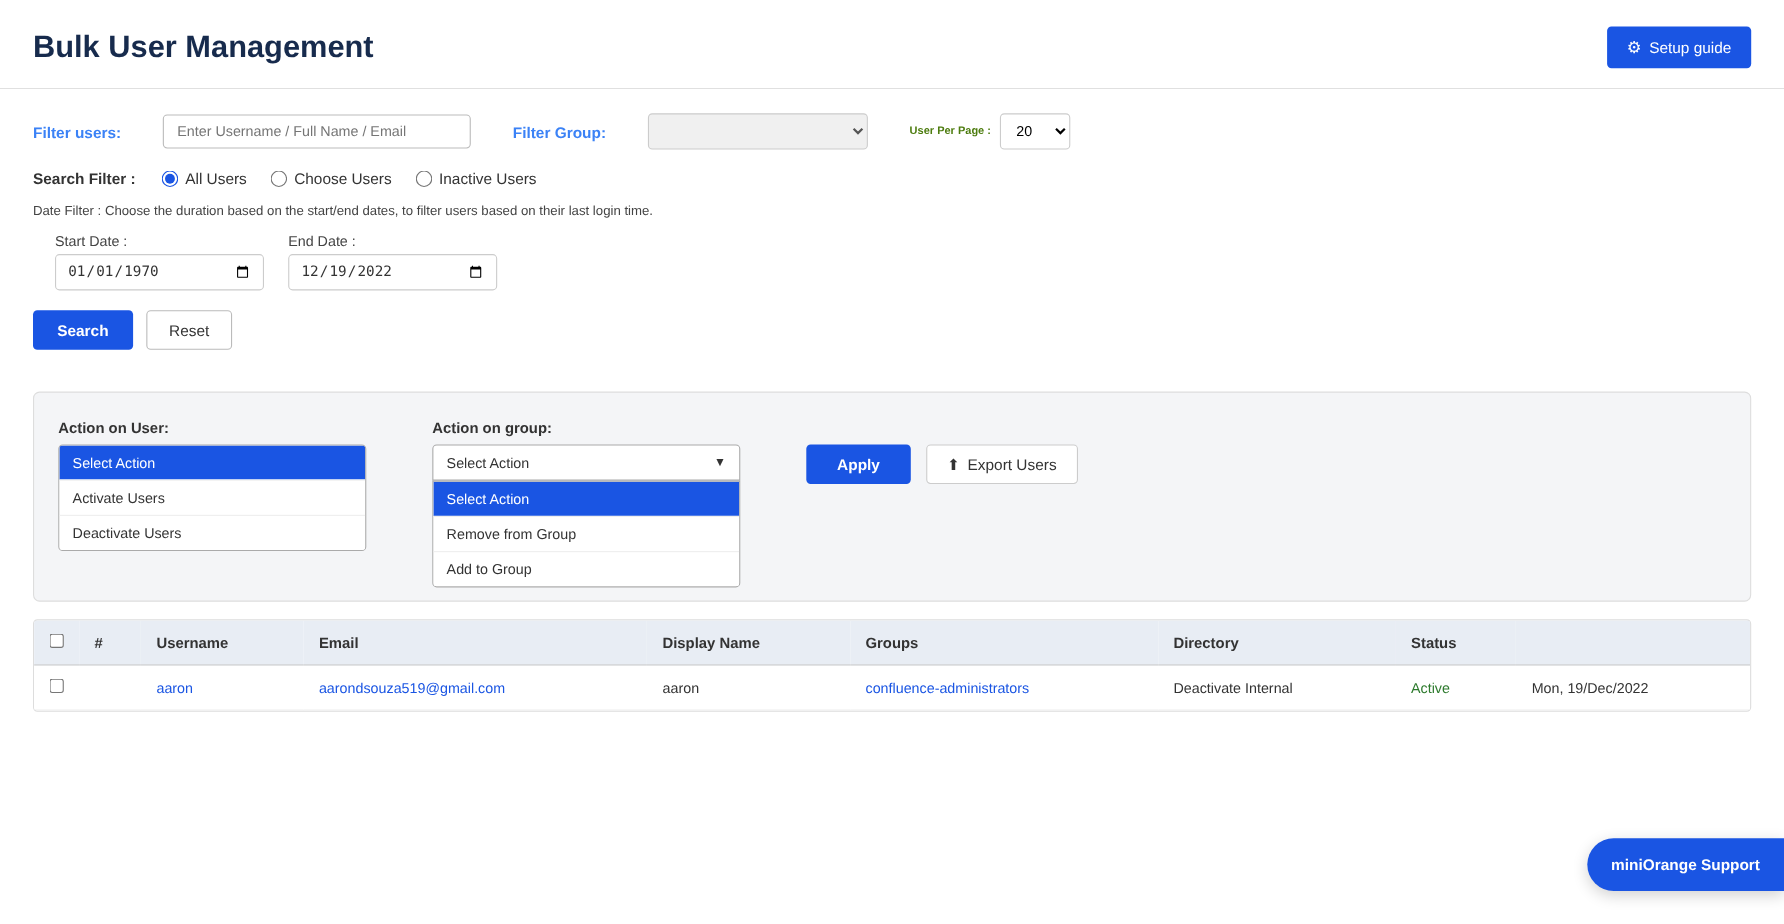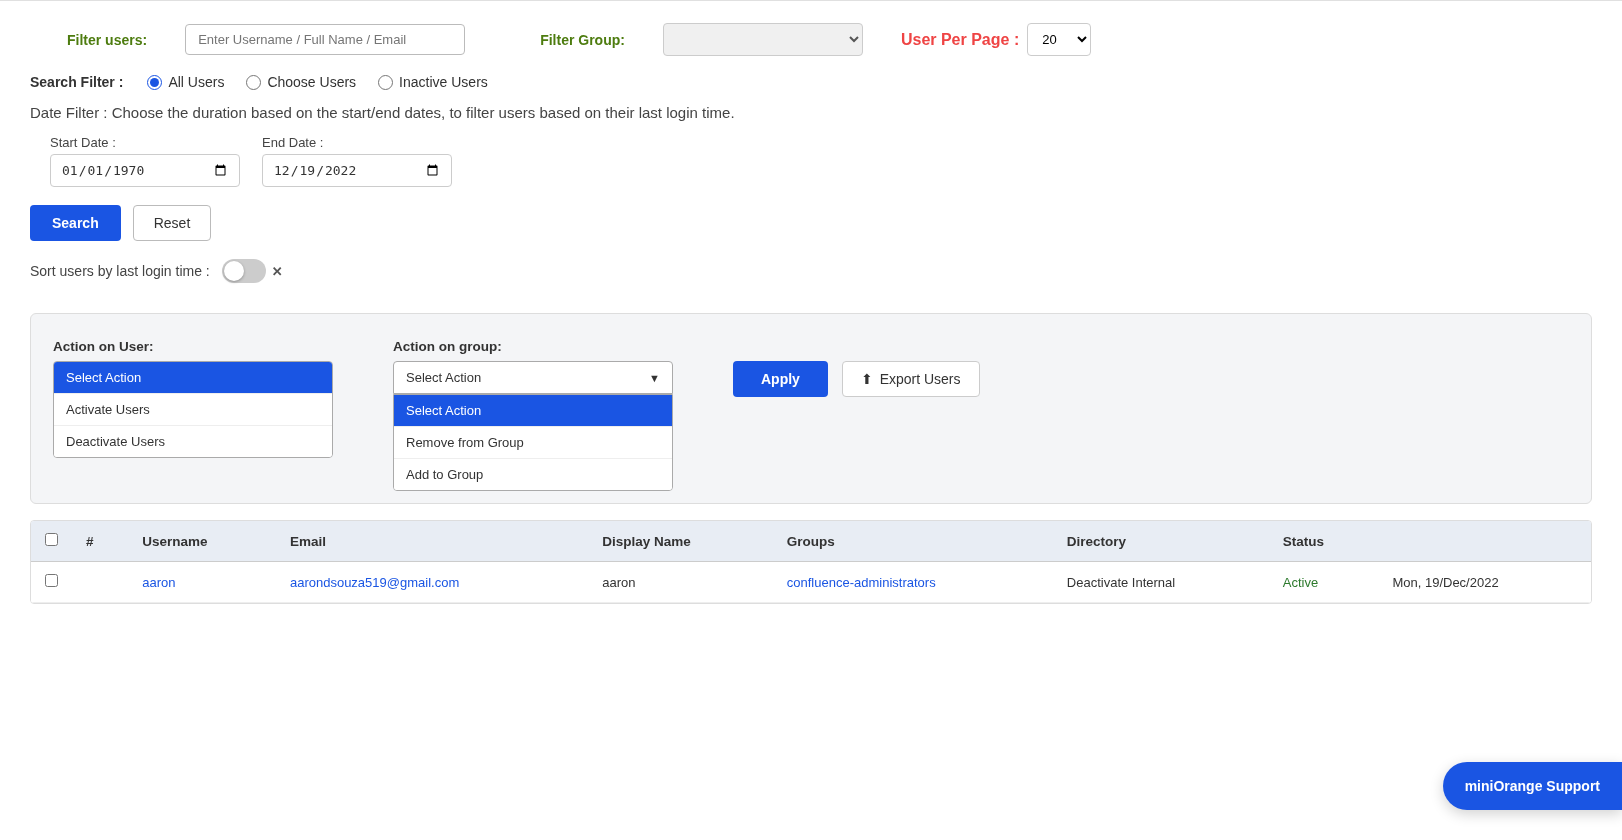--- a/index.html
+++ b/index.html
@@ -9,34 +9,34 @@
 
     .header { display: flex; align-items: center; justify-content: space-between; padding: 24px 30px 18px 30px; background: #fff; }
     .page-title { font-size: 28px; font-weight: 700; color: #172b4d; }
     .setup-guide-btn { background: #1a55e3; color: #fff; border: none; border-radius: 4px; padding: 10px 18px; font-size: 14px; cursor: pointer; display: flex; align-items: center; gap: 7px; font-weight: 500; }
     .setup-guide-btn .gear-icon { font-size: 15px; }
 
     .divider { border: none; border-top: 1.5px solid #e0e0e0; margin: 0 0 0 0; }
 
     .filter-section { padding: 22px 30px 10px 30px; background: #fff; }
     .filter-row { display: flex; align-items: center; gap: 38px; margin-bottom: 18px; }
-    .filter-label { font-weight: 600; color: #4d7c0f; white-space: nowrap; font-size: 14px; margin-left: 37px; }
+    .filter-label { font-weight: 600; color: #3b82f6; white-space: nowrap; font-size: 14px; }
     .filter-input { border: 1.5px solid #bbb; border-radius: 4px; padding: 7px 12px; font-size: 13px; color: #555; width: 280px; outline: none; background: #fff; }
     .filter-group-select { border: 1.5px solid #ccc; border-radius: 4px; padding: 7px 10px; font-size: 13px; color: #555; width: 200px; background: #f0f0f0; cursor: pointer; }
     .filter-per-page { display: flex; align-items: center; gap: 8px; }
-    .per-page-label { font-weight: 600; color: #ef4444; font-size: 16px; }
+    .per-page-label { font-weight: 600; color: #4d7c0f; font-size: 10px; }
     .per-page-select { border: 1.5px solid #ccc; border-radius: 4px; padding: 7px 10px; font-size: 13px; background: #fff; cursor: pointer; }
 
     .search-filter-row { display: flex; align-items: flex-end; gap: 24px; margin-bottom: 12px; }
     .search-filter-label { font-weight: 600; color: #333; font-size: 14px; }
     .radio-group { display: flex; align-items: center; gap: 22px; }
     .radio-item { display: flex; align-items: center; gap: 6px; font-size: 14px; cursor: pointer; }
     .radio-item input[type="radio"] { accent-color: #1a55e3; width: 15px; height: 15px; }
 
-    .date-filter-desc { font-size: 15px; color: #444; margin-bottom: 14px; margin-top: 14px; }
+    .date-filter-desc { font-size: 12px; color: #444; margin-bottom: 14px; margin-top: 14px; }
 
     .date-row { display: flex; align-items: center; gap: 22px; margin-bottom: 18px; margin-left: 20px; }
     .date-field { display: flex; flex-direction: column; gap: 4px; }
     .date-field label { font-size: 13px; color: #444; font-weight: 500; }
     .date-input { border: 1.5px solid #ccc; border-radius: 4px; padding: 7px 10px; font-size: 13px; color: #333; background: #fff; width: 190px; }
 
     .button-row { display: flex; align-items: center; gap: 12px; margin-bottom: 18px; }
     .search-btn { background: #1a55e3; color: #fff; border: none; border-radius: 4px; padding: 10px 22px; font-size: 14px; font-weight: 600; cursor: pointer; }
     .reset-btn { background: #fff; color: #333; border: 1.5px solid #bbb; border-radius: 4px; padding: 9px 20px; font-size: 14px; font-weight: 500; cursor: pointer; }
 
@@ -79,20 +79,27 @@
 
     .miniorange-support { position: fixed; bottom: 30px; right: 0; background: #1a55e3; color: #fff; border-radius: 28px 0 0 28px; padding: 16px 22px; font-size: 14px; font-weight: 600; cursor: pointer; z-index: 1000; box-shadow: 0 4px 14px rgba(0,0,0,0.18); }
 
     .group-select-outer { position: relative; display: inline-block; }
   </style>
 </head>
 <body>
 
 <div class="page-wrapper">
 
+  <div class="header">
+    <h1 class="page-title">Bulk User Management</h1>
+    <button class="setup-guide-btn">
+      <span class="gear-icon">⚙</span>
+      <span>Setup guide</span>
+    </button>
+  </div>
 
   <hr class="divider">
 
   <div class="filter-section">
     <div class="filter-row">
       <label class="filter-label">Filter users:</label>
       <input class="filter-input" type="text" placeholder="Enter Username / Full Name / Email" style="">
       <label class="filter-label">Filter Group:</label>
       <div class="group-select-outer">
         <select class="filter-group-select">
@@ -139,29 +146,20 @@
         <label>End Date :</label>
         <input class="date-input" type="date" value="2022-12-19" style="">
       </div>
     </div>
 
     <div class="button-row">
       <button class="search-btn">Search</button>
       <button class="reset-btn">Reset</button>
     </div>
 
-    <div class="sort-row">
-      <span class="sort-label">Sort users by last login time :</span>
-      <div class="toggle-wrap">
-        <div class="toggle-switch">
-          <div class="toggle-knob"></div>
-        </div>
-        <span class="toggle-x">✕</span>
-      </div>
-    </div>
   </div>
 
   <div class="action-panel">
     <div class="action-panel-row">
       <div>
         <div class="action-on-user">
           <div class="action-section-label">Action on User:</div>
           <div class="user-dropdown-box">
             <div class="user-dropdown-selected">Select Action</div>
             <div class="user-dropdown-item">Activate Users</div>

